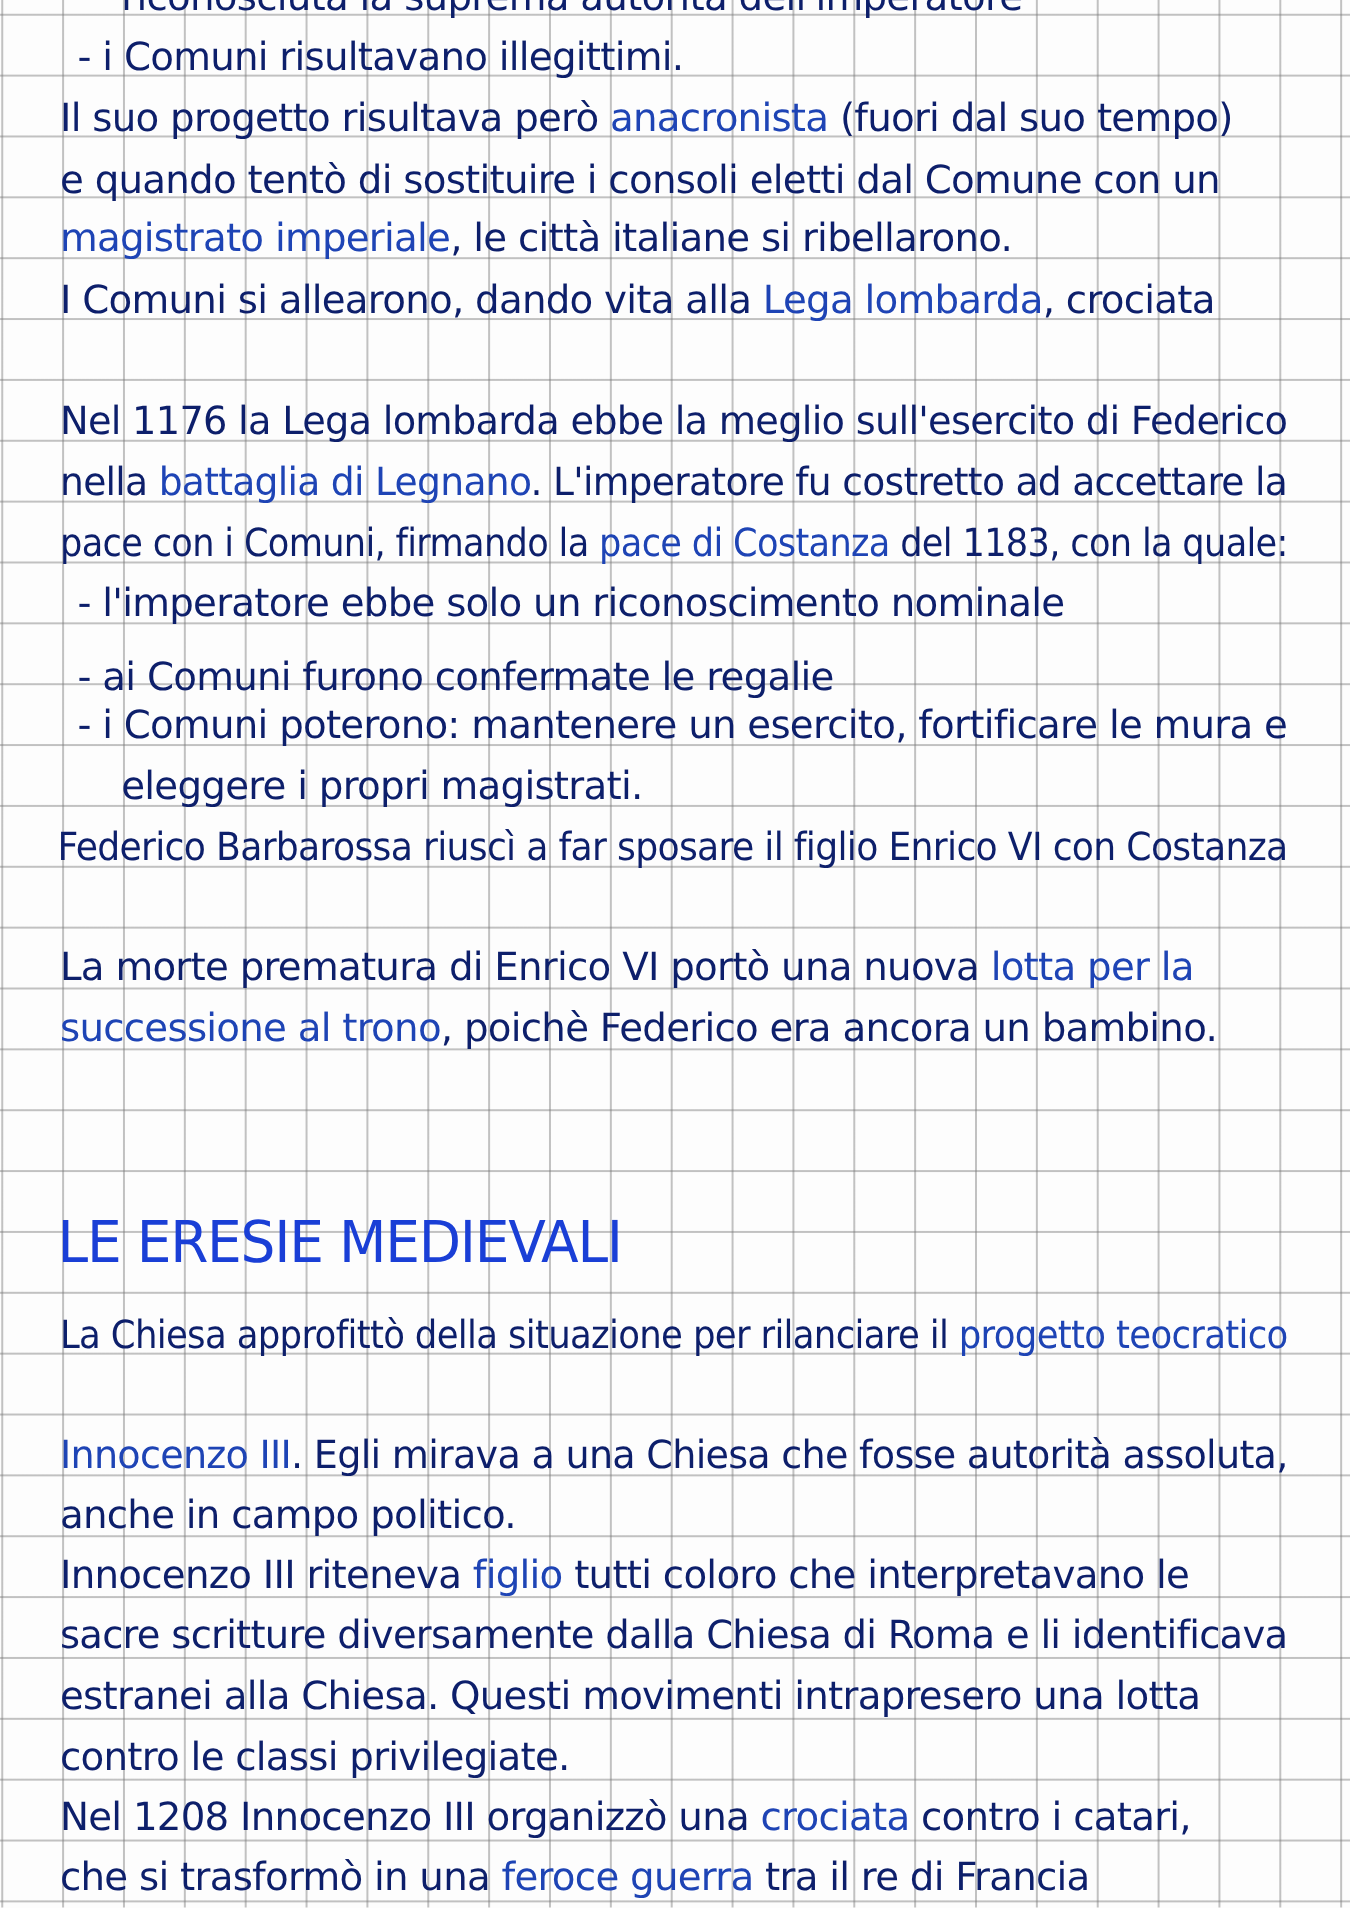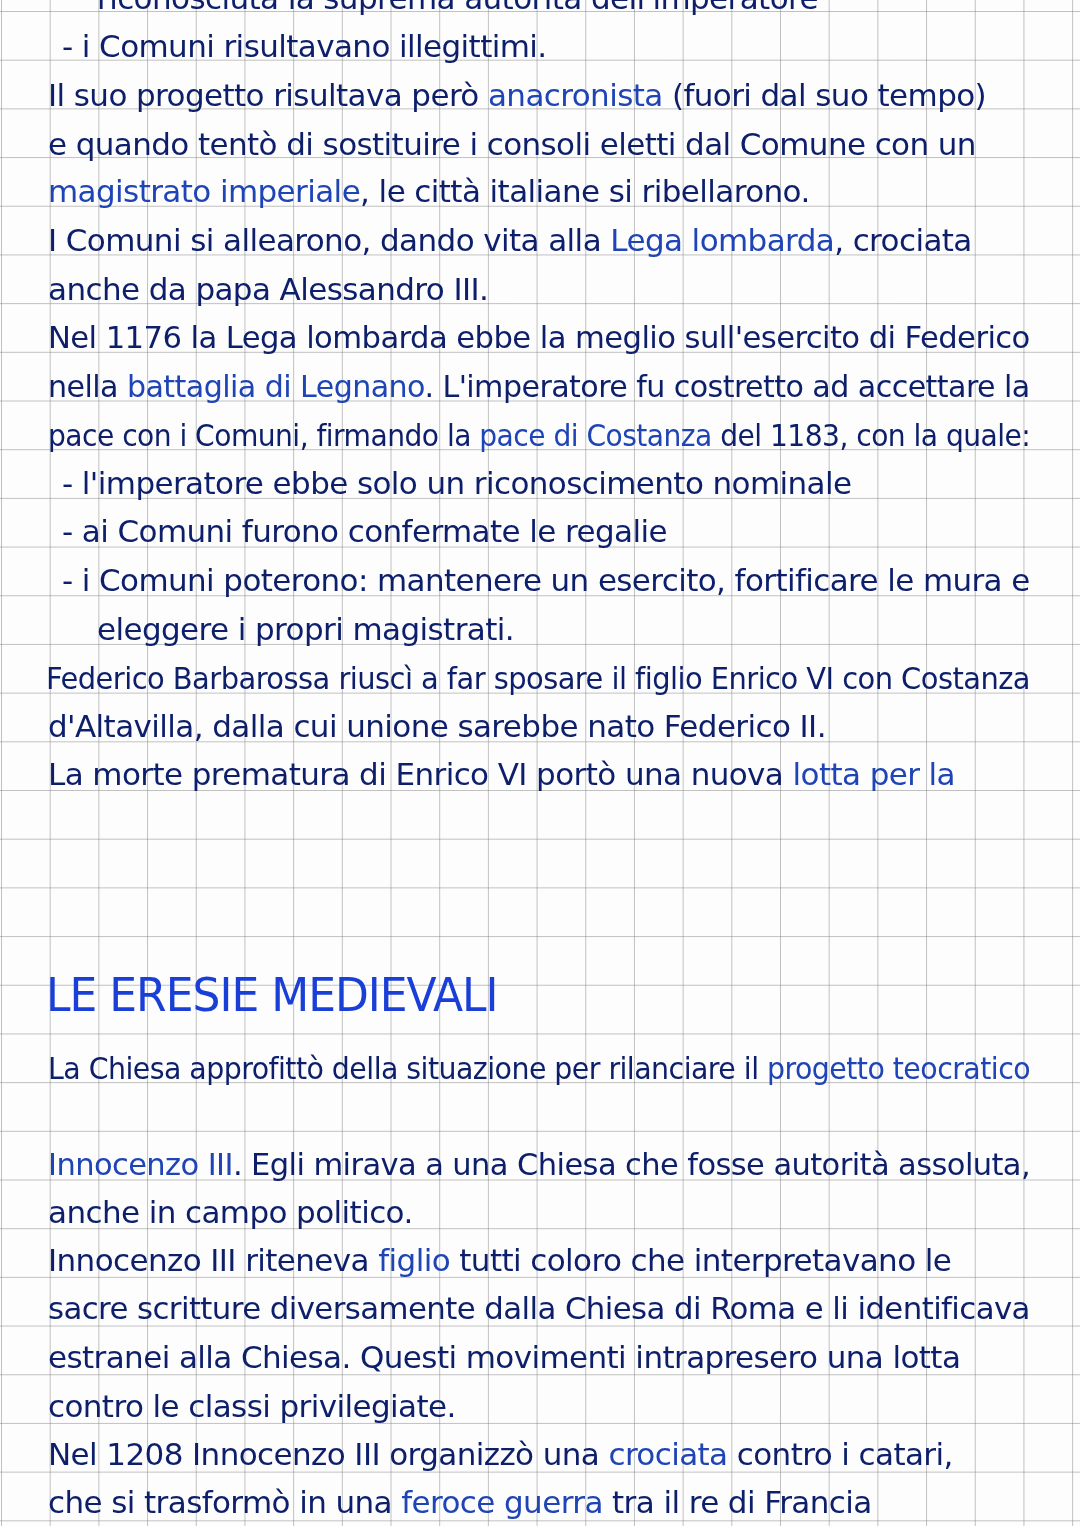--- a/index.html
+++ b/index.html
@@ -55,42 +55,41 @@
   <div class="line indent" style="top:26px"><span>- i Comuni risultavano illegittimi.</span><span class="hl"></span><span></span></div>
 
   <div class="line" style="top:75px"><span>Il suo progetto risultava però </span><span class="hl">anacronista</span><span> (fuori dal suo tempo)</span></div>
 
   <div class="line" style="top:124px"><span>e quando tentò di sostituire i consoli eletti dal Comune con un</span><span class="hl"></span><span></span></div>
 
   <div class="line" style="top:171px"><span></span><span class="hl">magistrato imperiale</span><span>, le città italiane si ribellarono.</span></div>
 
   <div class="line" style="top:220px"><span>I Comuni si allearono, dando vita alla </span><span class="hl">Lega lombarda</span><span>, crociata</span></div>
 
-  <div class="line" style="top:269px"><span>anche da papa Alessandro III.</span><span class="hl"></span><span></span></div>
 
   <div class="line" style="top: 317px; transform: scaleX(0.989);"><span>Nel 1176 la Lega lombarda ebbe la meglio sull'esercito di Federico</span><span class="hl"></span><span></span></div>
 
   <div class="line" style="top: 366px; transform: scaleX(0.972);"><span>nella </span><span class="hl">battaglia di Legnano</span><span>. L'imperatore fu costretto ad accettare la</span></div>
 
   <div class="line" style="top: 415px; transform: scaleX(0.908);"><span>pace con i Comuni, firmando la </span><span class="hl">pace di Costanza</span><span> del 1183, con la quale:</span></div>
 
   <div class="line indent" style="top:463px"><span>- l'imperatore ebbe solo un riconoscimento nominale</span><span class="hl"></span><span></span></div>
 
-  <div class="line indent" style="top:511px"><span>- ai Comuni furono confermate le regalie</span><span class="hl"></span><span></span></div>
+  <div class="line indent" style="top:522px"><span>- ai Comuni furono confermate le regalie</span><span class="hl"></span><span></span></div>
 
   <div class="line indent" style="top: 560px; transform: scaleX(0.999);"><span>- i Comuni poterono: mantenere un esercito, fortificare le mura e</span><span class="hl"></span><span></span></div>
 
   <div class="line indent2" style="top:609px"><span>eleggere i propri magistrati.</span><span class="hl"></span><span></span></div>
 
   <div class="line" style="top: 658px; left: 46px; transform: scaleX(0.934);"><span>Federico Barbarossa riuscì a far sposare il figlio Enrico VI con Costanza</span><span class="hl"></span><span></span></div>
 
-  <div class="line" style="top:706px"><span>d'Altavilla, dalla cui unione sarebbe nato Federico II.</span><span class="hl"></span><span></span></div>
 
   <div class="line" style="top:754px"><span>La morte prematura di Enrico VI portò una nuova </span><span class="hl">lotta per la</span><span></span></div>
 
+  <div class="line" style="top:803px"><span></span><span class="hl">successione al trono</span><span>, poichè Federico era ancora un bambino.</span></div>
 
   <h1 class="heading">LE ERESIE MEDIEVALI</h1>
 
   <div class="line" style="top: 1048px; transform: scaleX(0.917);"><span>La Chiesa approfittò della situazione per rilanciare il </span><span class="hl">progetto teocratico</span><span></span></div>
 
 
   <div class="line" style="top: 1144px; transform: scaleX(0.984);"><span></span><span class="hl">Innocenzo III</span><span>. Egli mirava a una Chiesa che fosse autorità assoluta,</span></div>
 
   <div class="line" style="top:1192px"><span>anche in campo politico.</span><span class="hl"></span><span></span></div>
 

